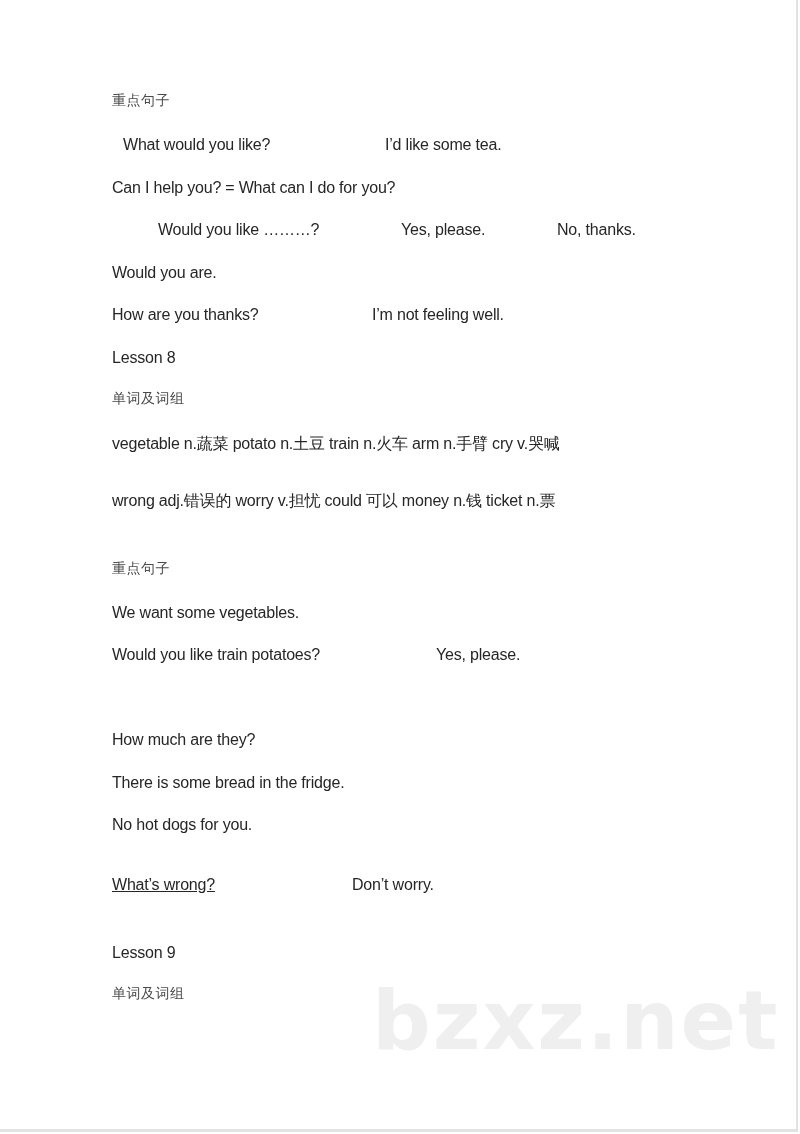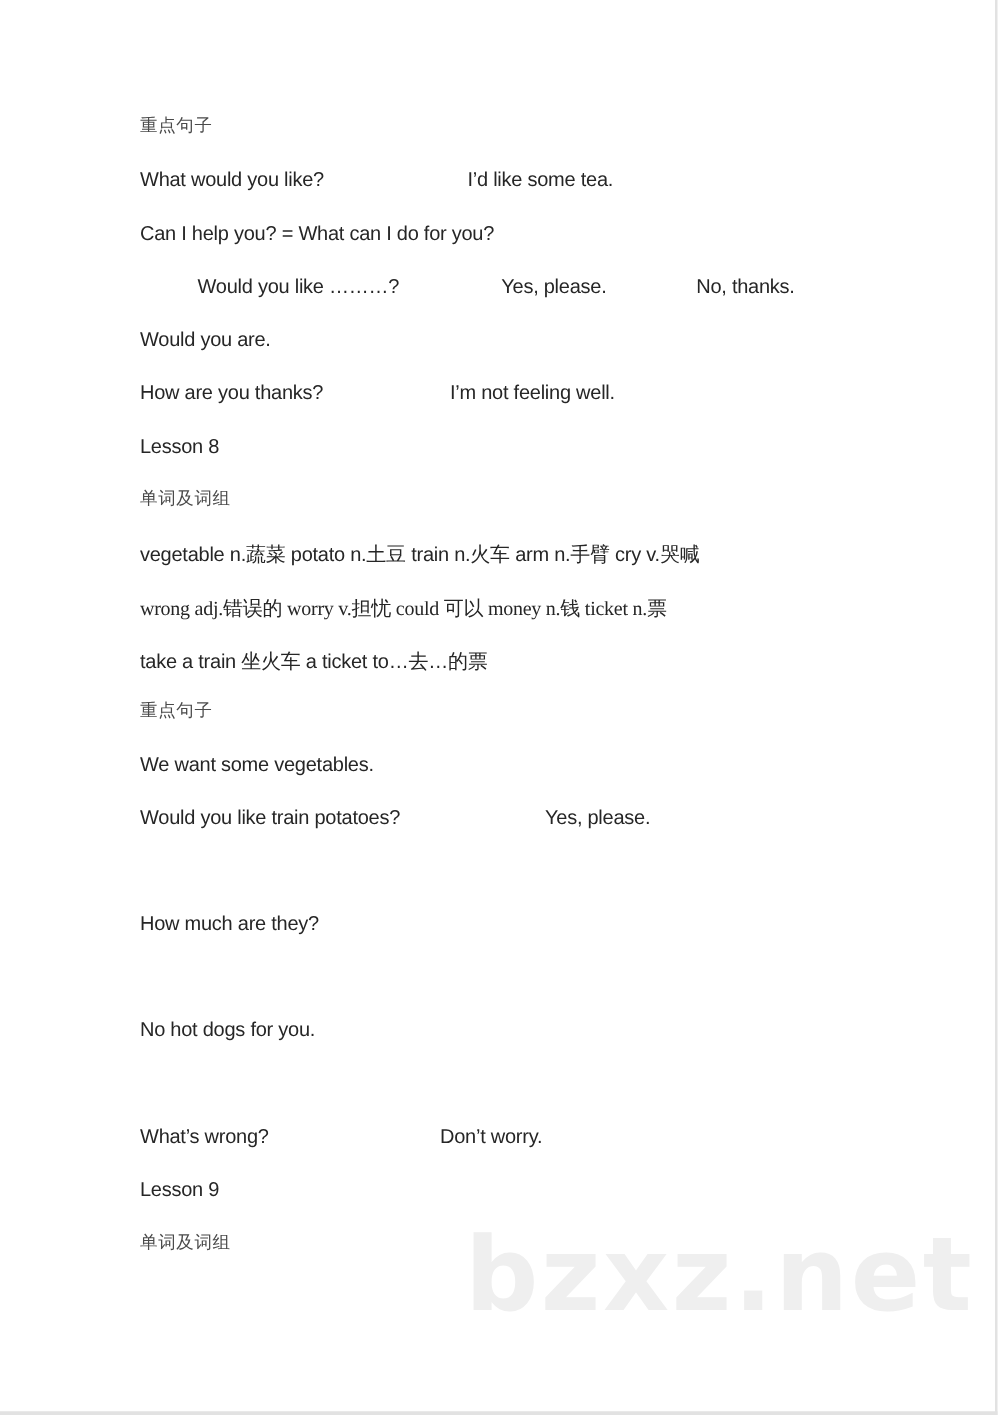--- a/index.html
+++ b/index.html
@@ -57,75 +57,77 @@
       line-height: 1;
     }
   </style>
 </head>
 <body>
 
 <div class="page">
 
   <div class="line zh" style="top:92px;">重点句子</div>
 
-  <div class="line" style="top:136px;">
+  <div class="line" style="top:136px;margin-left:11px;">
     <span>What would you like?</span>
     <span class="col" style="left:262px;">I’d like some tea.</span>
   </div>
 
   <div class="line" style="top:179px;">
     <span>Can I help you? = What can I do for you?</span>
   </div>
 
   <div class="line" style="top:221px;margin-left:46px;">
     <span>Would you like ………?</span>
     <span class="col" style="left:243px;">Yes, please.</span>
     <span class="col" style="left:399px;">No, thanks.</span>
   </div>
 
   <div class="line" style="top:264px;">
     <span>Would you are.</span>
   </div>
 
   <div class="line" style="top:306px;">
     <span>How are you thanks?</span>
-    <span class="col" style="left:248px;">I’m not feeling well.</span>
+    <span class="col" style="left:260px;">I’m not feeling well.</span>
   </div>
 
   <div class="line" style="top:349px;">Lesson 8</div>
 
   <div class="line zh" style="top:390px;">单词及词组</div>
 
   <div class="line" style="top:434px;">vegetable n.蔬菜  potato n.土豆  train n.火车  arm n.手臂  cry v.哭喊</div>
-  <div class="line" style="top:477px;font-family:Liberation Serif, serif;">wrong adj.错误的  worry v.担忧  could 可以  money n.钱  ticket n.票</div>
-  <div class="line" style="top:519px;">take a train 坐火车  a ticket to…去…的票</div>
+  <div class="line" style="top:491px;">wrong adj.错误的  worry v.担忧  could 可以  money n.钱  ticket n.票</div>
 
   <div class="line zh" style="top:560px;">重点句子</div>
 
   <div class="line" style="top:604px;">
     <span>We want some vegetables.</span>
   </div>
 
   <div class="line" style="top:646px;">
     <span>Would you like train potatoes?</span>
     <span class="col" style="left:324px;">Yes, please.</span>
   </div>
 
 
   <div class="line" style="top:731px;">
     <span>How much are they?</span>
   </div>
 
+  <div class="line" style="top:774px;">
+    <span>There is some bread in the fridge.</span>
+  </div>
 
   <div class="line" style="top:816px;">
     <span>No hot dogs for you.</span>
   </div>
 
 
-  <div class="line" style="top:901px;">
+  <div class="line" style="top:876px;text-decoration:underline;">
     <span>What’s wrong?</span>
     <span class="col" style="left:240px;">Don’t worry.</span>
   </div>
 
   <div class="line" style="top:944px;">Lesson 9</div>
 
   <div class="line zh" style="top:985px;">单词及词组</div>
 
   <div class="watermark">bzxz.net</div>
 </div>

